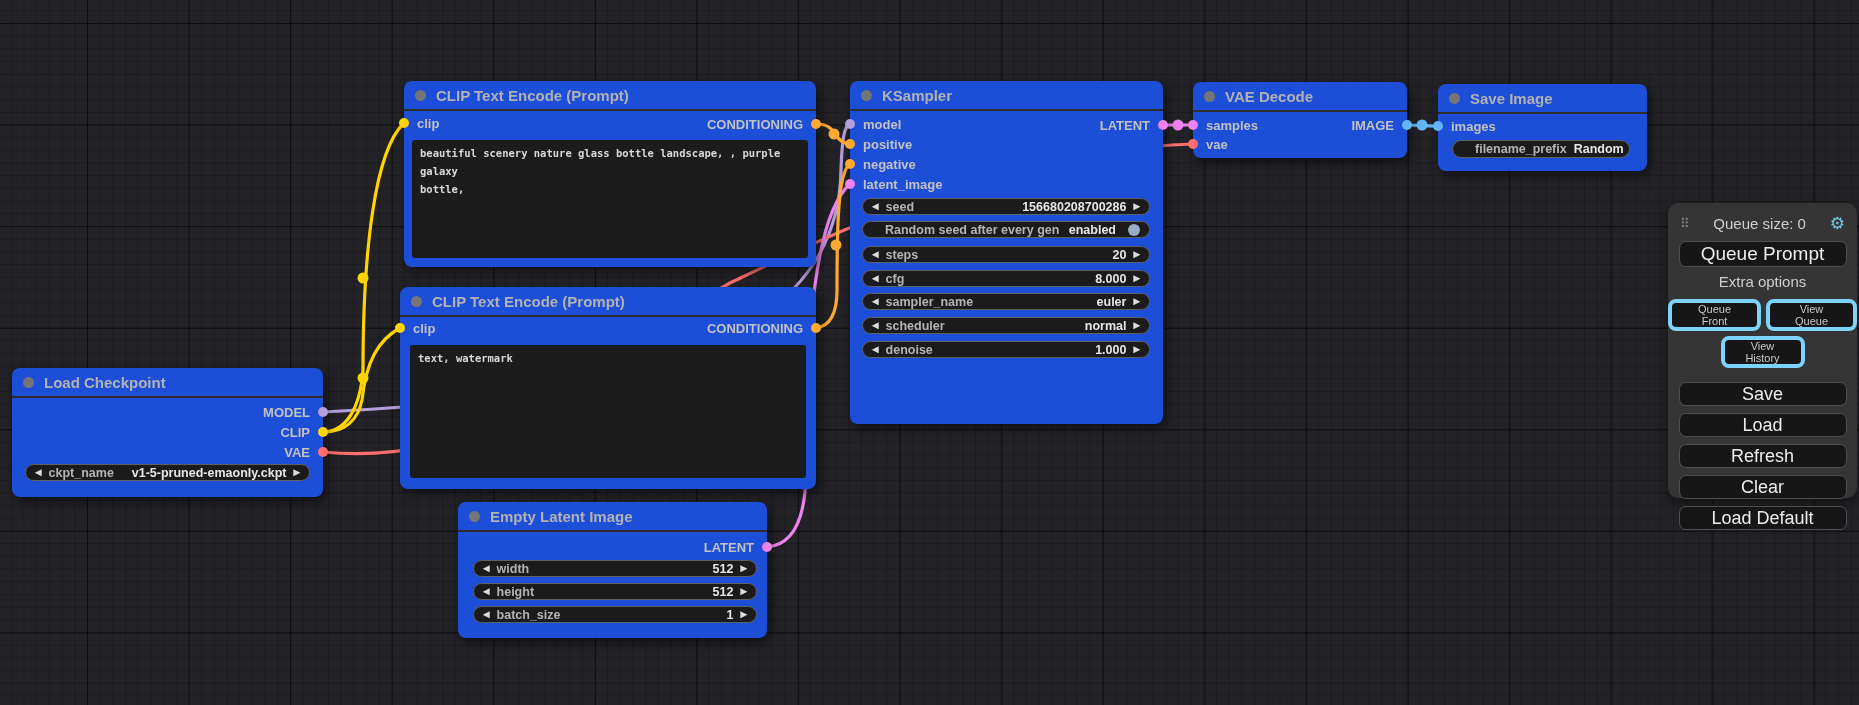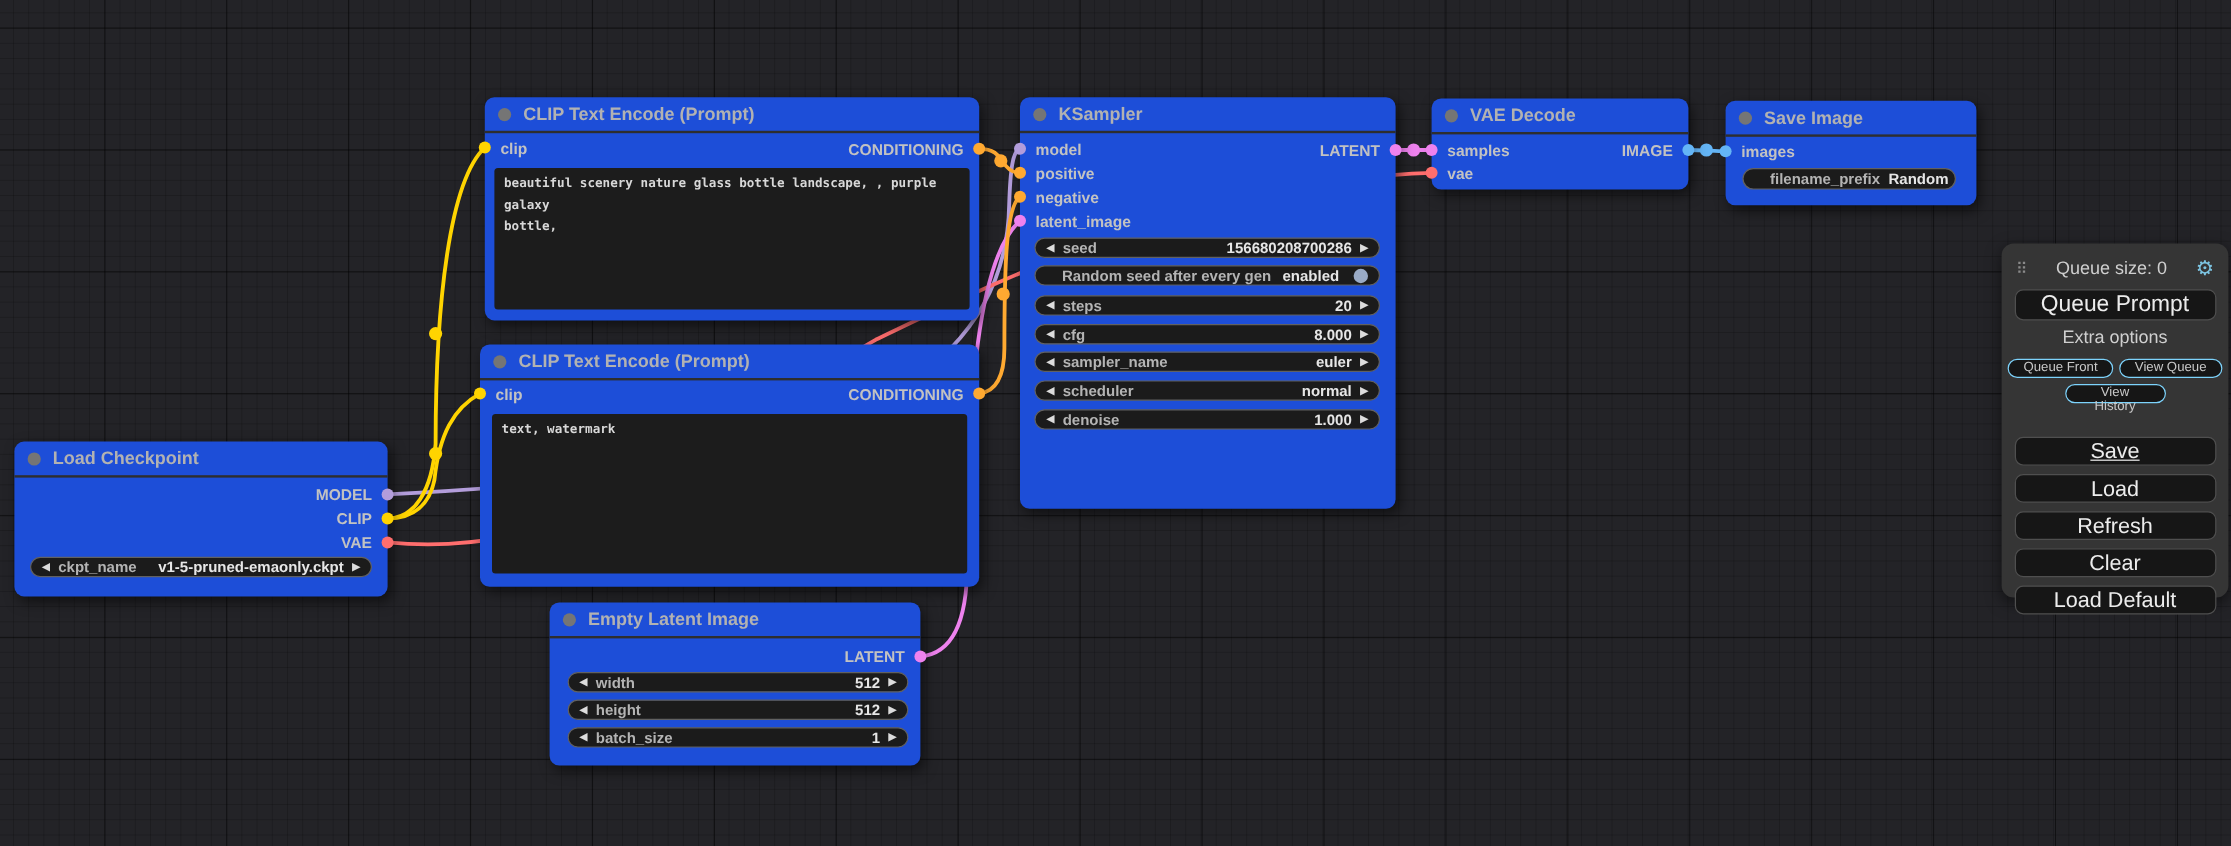--- a/index.html
+++ b/index.html
@@ -53,25 +53,25 @@
   .qtitle{flex:1;text-align:center;font-size:15px;color:#cfcfcf;}
   .qgear{font-size:17px;color:#7cc4e2;flex:none;line-height:1;}
   .btn{display:block;box-sizing:border-box;width:168px;height:24px;margin:7px auto 0;
        background:#161616;border:1px solid #4f4f4f;border-radius:7px;color:#ececec;
        font-size:18px;text-align:center;line-height:22px;cursor:pointer;}
   .btn.qp{height:26px;font-size:19px;line-height:24px;margin-top:8px;}
   .extra{display:flex;align-items:center;justify-content:center;gap:8px;margin-top:10px;
          font-size:15px;color:#cfcfcf;height:16px;flex-direction:column;}
   .checkbox{width:13px;height:13px;background:#f2f2f2;border-radius:2px;}
   .smallrow{display:flex;justify-content:center;gap:5px;margin-top:6px;}
-  .sbtn{box-sizing:border-box;height:16px;background:#161616;border:1px solid #7dd3fc;
+  .sbtn{box-sizing:border-box;height:32px;background:#161616;border:4px solid #7dd3fc;
         border-radius:8px;color:#c8c8c8;font-size:11px;line-height:12px;text-align:center;
         padding:0 12px;cursor:pointer;}
   .vh{display:block;margin:5px auto 0;width:84px;}
-  .gap{margin-top:28px;text-decoration:underline;}
+  .gap{margin-top:14px;}
 </style>
 </head>
 <body>
 
 <svg id="links" width="1859" height="705">
   <path d="M323,412 C560,400 838,370 841,170 C842,140 844,126 850,124" stroke="#b39ddb"></path>
   <path d="M323,452 C500,470 620,345 730,283 C830,235 1000,150 1193,144" stroke="#ff6e6e"></path>
   <path d="M767,547 C792,545 806,520 806,470 C806,330 815,215 850,184" stroke="#ee82ee"></path>
   <path d="M1163,125 C1173,125 1185,125 1193,125" stroke="#ee82ee"></path>
   <path d="M1407,125 C1417,125 1430,126 1438,126" stroke="#64b5f6"></path>

